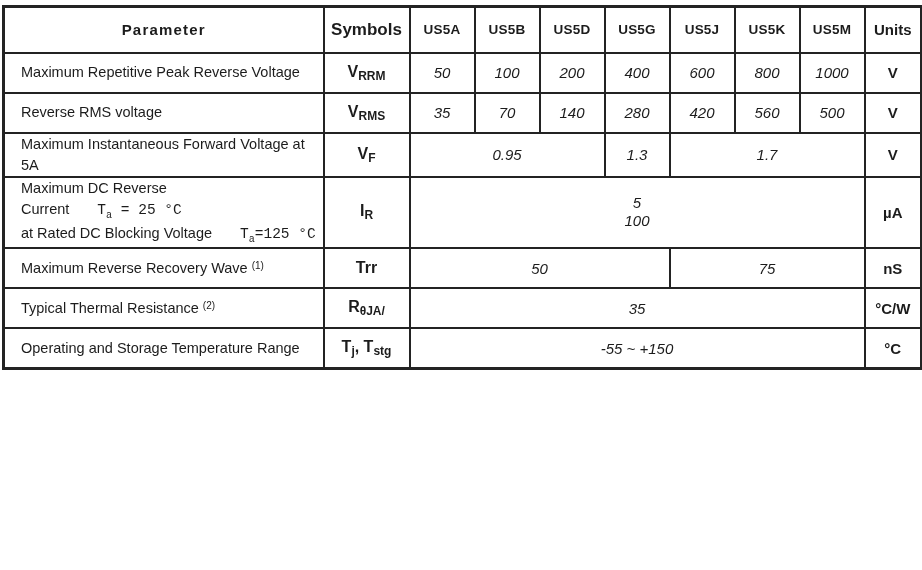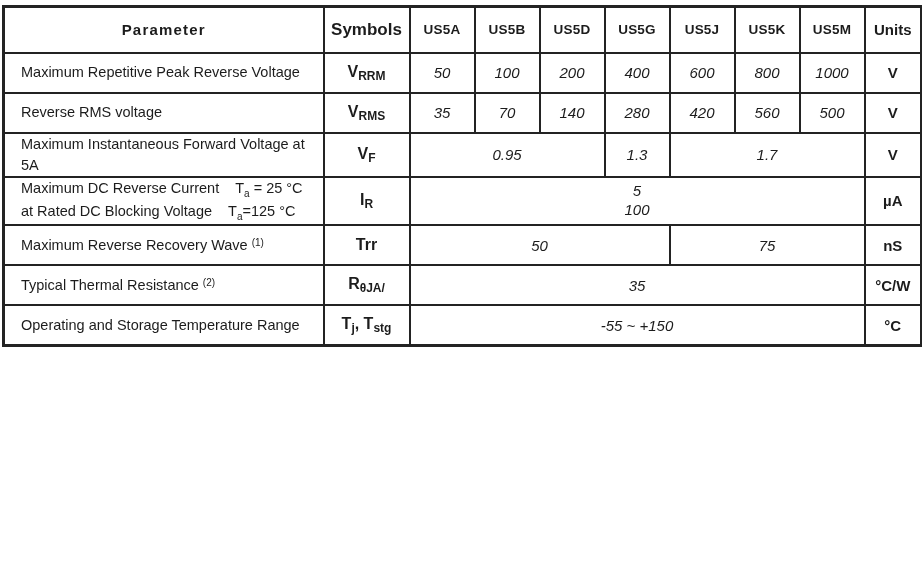--- a/index.html
+++ b/index.html
@@ -34,21 +34,21 @@
   th.units-h { font-size: 15px; font-weight: bold; }
   td.param {
     text-align: left;
     padding-left: 16px;
     padding-right: 4px;
     font-size: 14.5px;
     line-height: 1.45;
   }
   td.param sub { font-size: 10px; }
   td.param sup { font-size: 10px; vertical-align: 4px; }
-  span.cond { margin-left: 16px; white-space: nowrap; }
+  span.cond { margin-left: 28px; white-space: nowrap; font-family: Liberation Mono, monospace; }
   td.sym { font-size: 16px; font-weight: bold; }
   td.sym sub { font-size: 12px; font-weight: bold; vertical-align: -3px; }
   td.val { font-size: 15px; font-style: italic; }
   td.val .stack-line { display: block; line-height: 1.25; }
   td.unit { font-size: 15px; font-weight: bold; }
 </style>
 </head>
 <body>
 
 <table class="spec">

